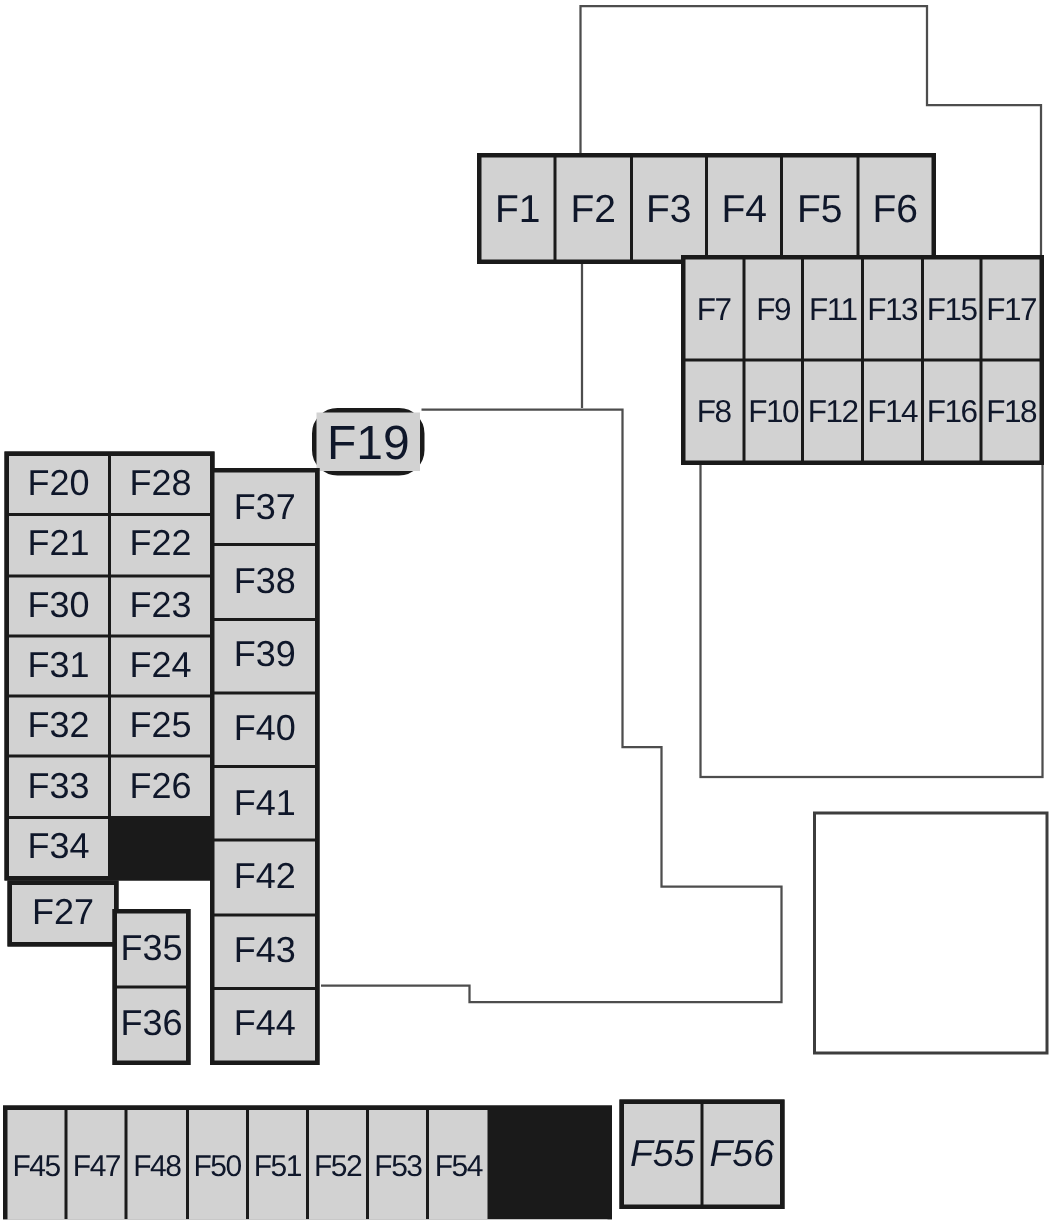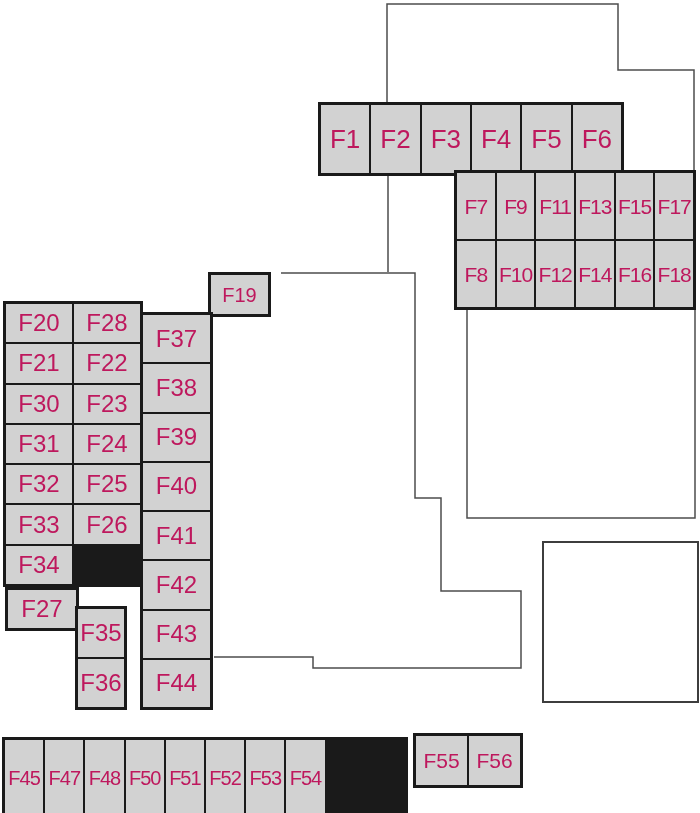--- a/index.html
+++ b/index.html
@@ -24,44 +24,44 @@
     border: 3px solid #1a1a1a;
     gap: 2px;
     z-index: 1;
     box-sizing: border-box;
   }
   .fuse {
     background: #d2d2d2;
     display: flex;
     align-items: center;
     justify-content: center;
-    color: #be185d;
+    color: #0f172a;
     line-height: 1;
     overflow: hidden;
     white-space: nowrap;
   }
   
   .g-top        { left: 318px; top: 102px; width: 306px; height: 74px;
                   grid-template-columns: repeat(6, 1fr); font-size: 26px; }
   .g-right      { left: 454px; top: 170px; width: 242px; height: 140px;
                   grid-template-columns: repeat(6, 1fr);
                   grid-template-rows: repeat(2, 1fr); font-size: 21px; letter-spacing: -1px; }
-  .g-f19        { left: 208px; top: 272px; width: 63px;  height: 45px;  font-size: 20px; }
+  .g-f19        { left: 208px; top: 272px; width: 75px;  height: 45px;  font-size: 32px; border-radius: 17px; }
   .g-left       { left: 3px;   top: 301px; width: 140px; height: 286px;
                   grid-template-columns: repeat(2, 1fr);
                   grid-template-rows: repeat(7, 1fr); font-size: 24px; }
   .g-f27        { left: 5px;   top: 587px; width: 74px;  height: 44px;  font-size: 24px; }
   .g-mid-lower  { left: 75px;  top: 606px; width: 52px;  height: 104px;
                   grid-template-rows: repeat(2, 1fr); font-size: 24px; }
   .g-mid        { left: 140px; top: 312px; width: 73px;  height: 398px;
                   grid-template-rows: repeat(8, 1fr); font-size: 24px; }
   .g-bottom     { left: 2px;   top: 737px; width: 406px; height: 81px;
                   grid-template-columns: repeat(10, 1fr); font-size: 20px; letter-spacing: -1px; }
-  .g-bottom-pair{ left: 413px; top: 733px; width: 110px; height: 55px;
-                  grid-template-columns: repeat(2, 1fr); font-size: 21px; }
+  .g-bottom-pair{ left: 413px; top: 733px; width: 110px; height: 73px;
+                  grid-template-columns: repeat(2, 1fr); font-size: 25px; font-style: italic; }
 </style>
 </head>
 <body>
 
 <div class="stage">
 
   <svg class="outline-svg" viewBox="0 0 700 813" xmlns="http://www.w3.org/2000/svg">
 
     <polyline points="387,105 387,4 618,4 618,70 694,70 694,309" fill="none" stroke="#4d4d4d" stroke-width="1.5"></polyline>
 

